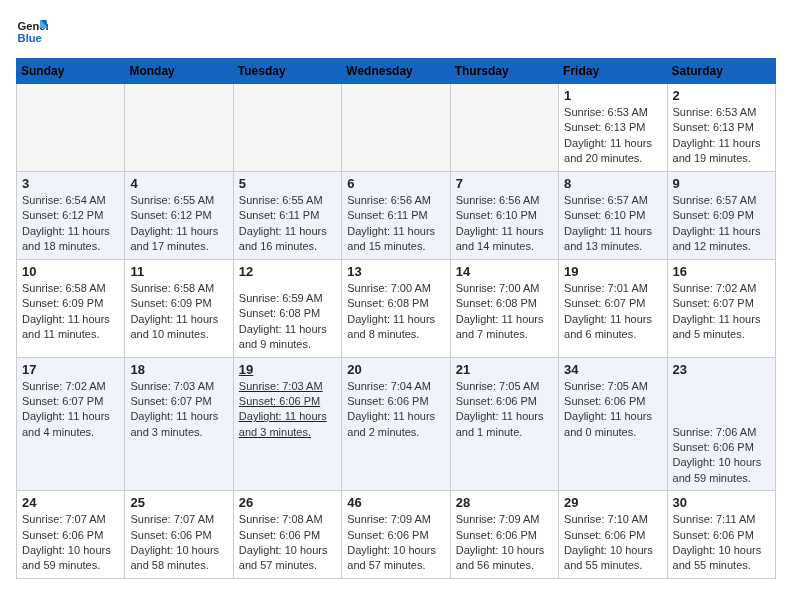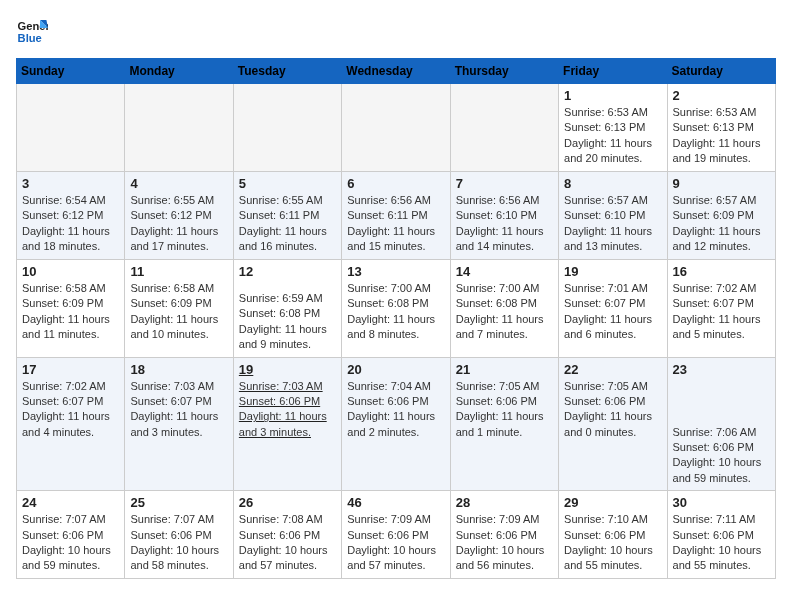--- a/index.html
+++ b/index.html
@@ -262,21 +262,21 @@
 and 2 minutes.</div>
         </td>
         <td style="background: rgb(240, 244, 250);">
           <span class="day-num">21</span>
           <div class="day-info" style="white-space: pre-line;">Sunrise: 7:05 AM
 Sunset: 6:06 PM
 Daylight: 11 hours
 and 1 minute.</div>
         </td>
         <td style="background: rgb(240, 244, 250);">
-          <span class="day-num">22</span>
+          <span class="day-num">34</span>
           <div class="day-info" style="white-space: pre-line;">Sunrise: 7:05 AM
 Sunset: 6:06 PM
 Daylight: 11 hours
 and 0 minutes.</div>
         </td>
         <td style="background: rgb(240, 244, 250);">
           <span class="day-num">23</span>
           <div class="day-info" style="white-space: pre-line; margin-top: 48px;">Sunrise: 7:06 AM
 Sunset: 6:06 PM
 Daylight: 10 hours

